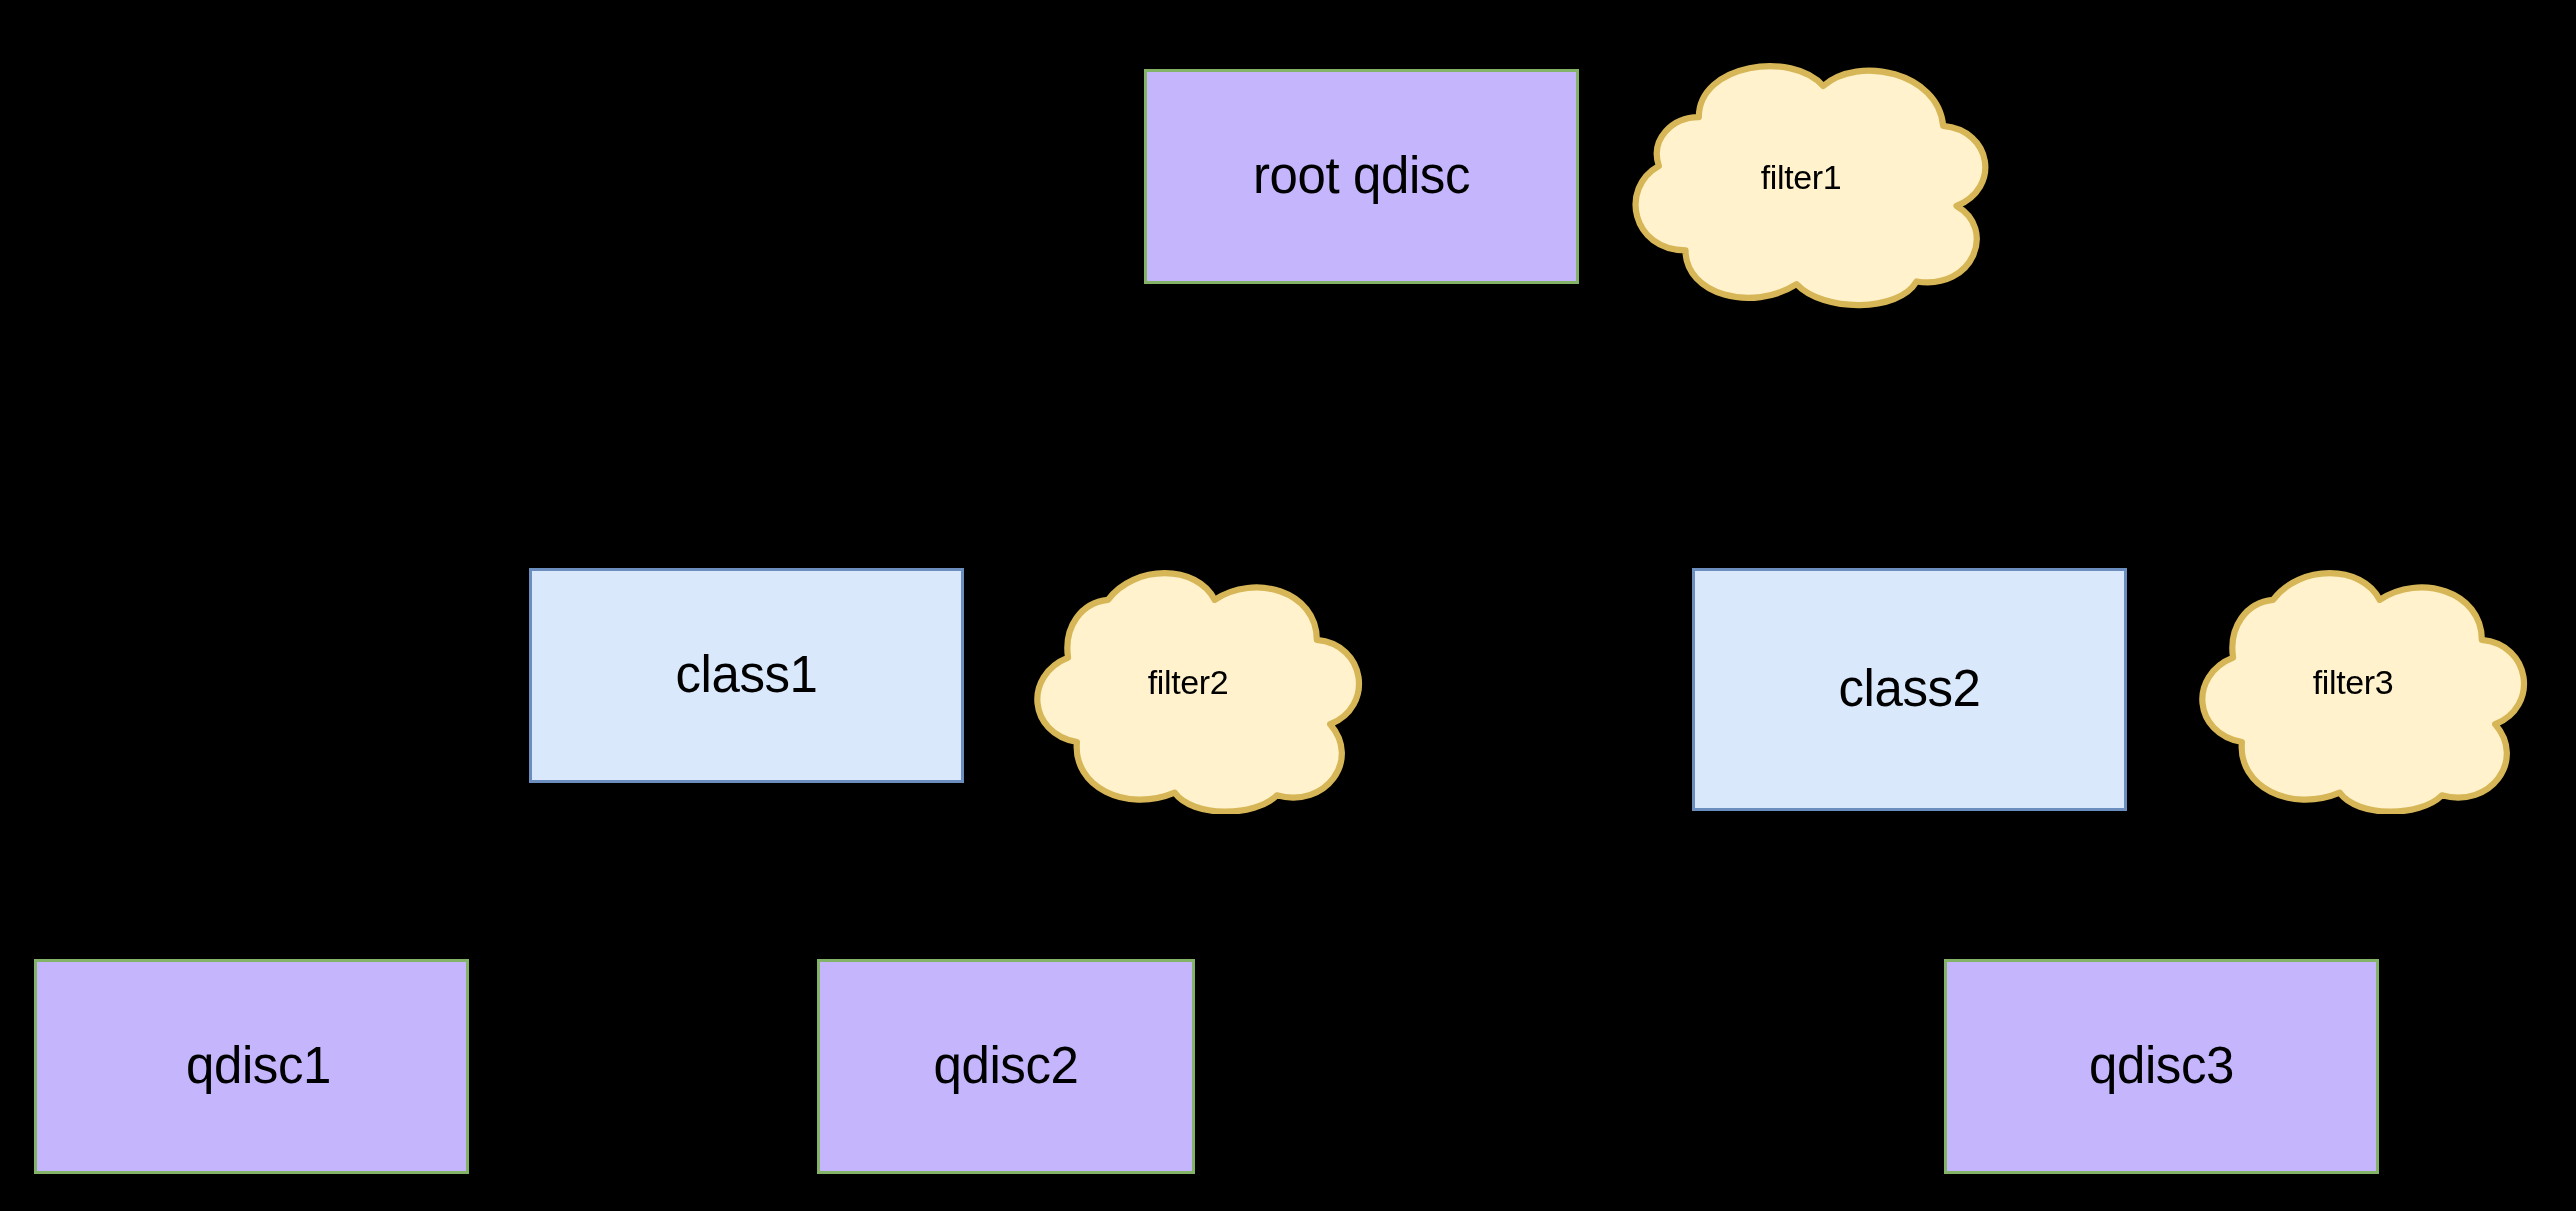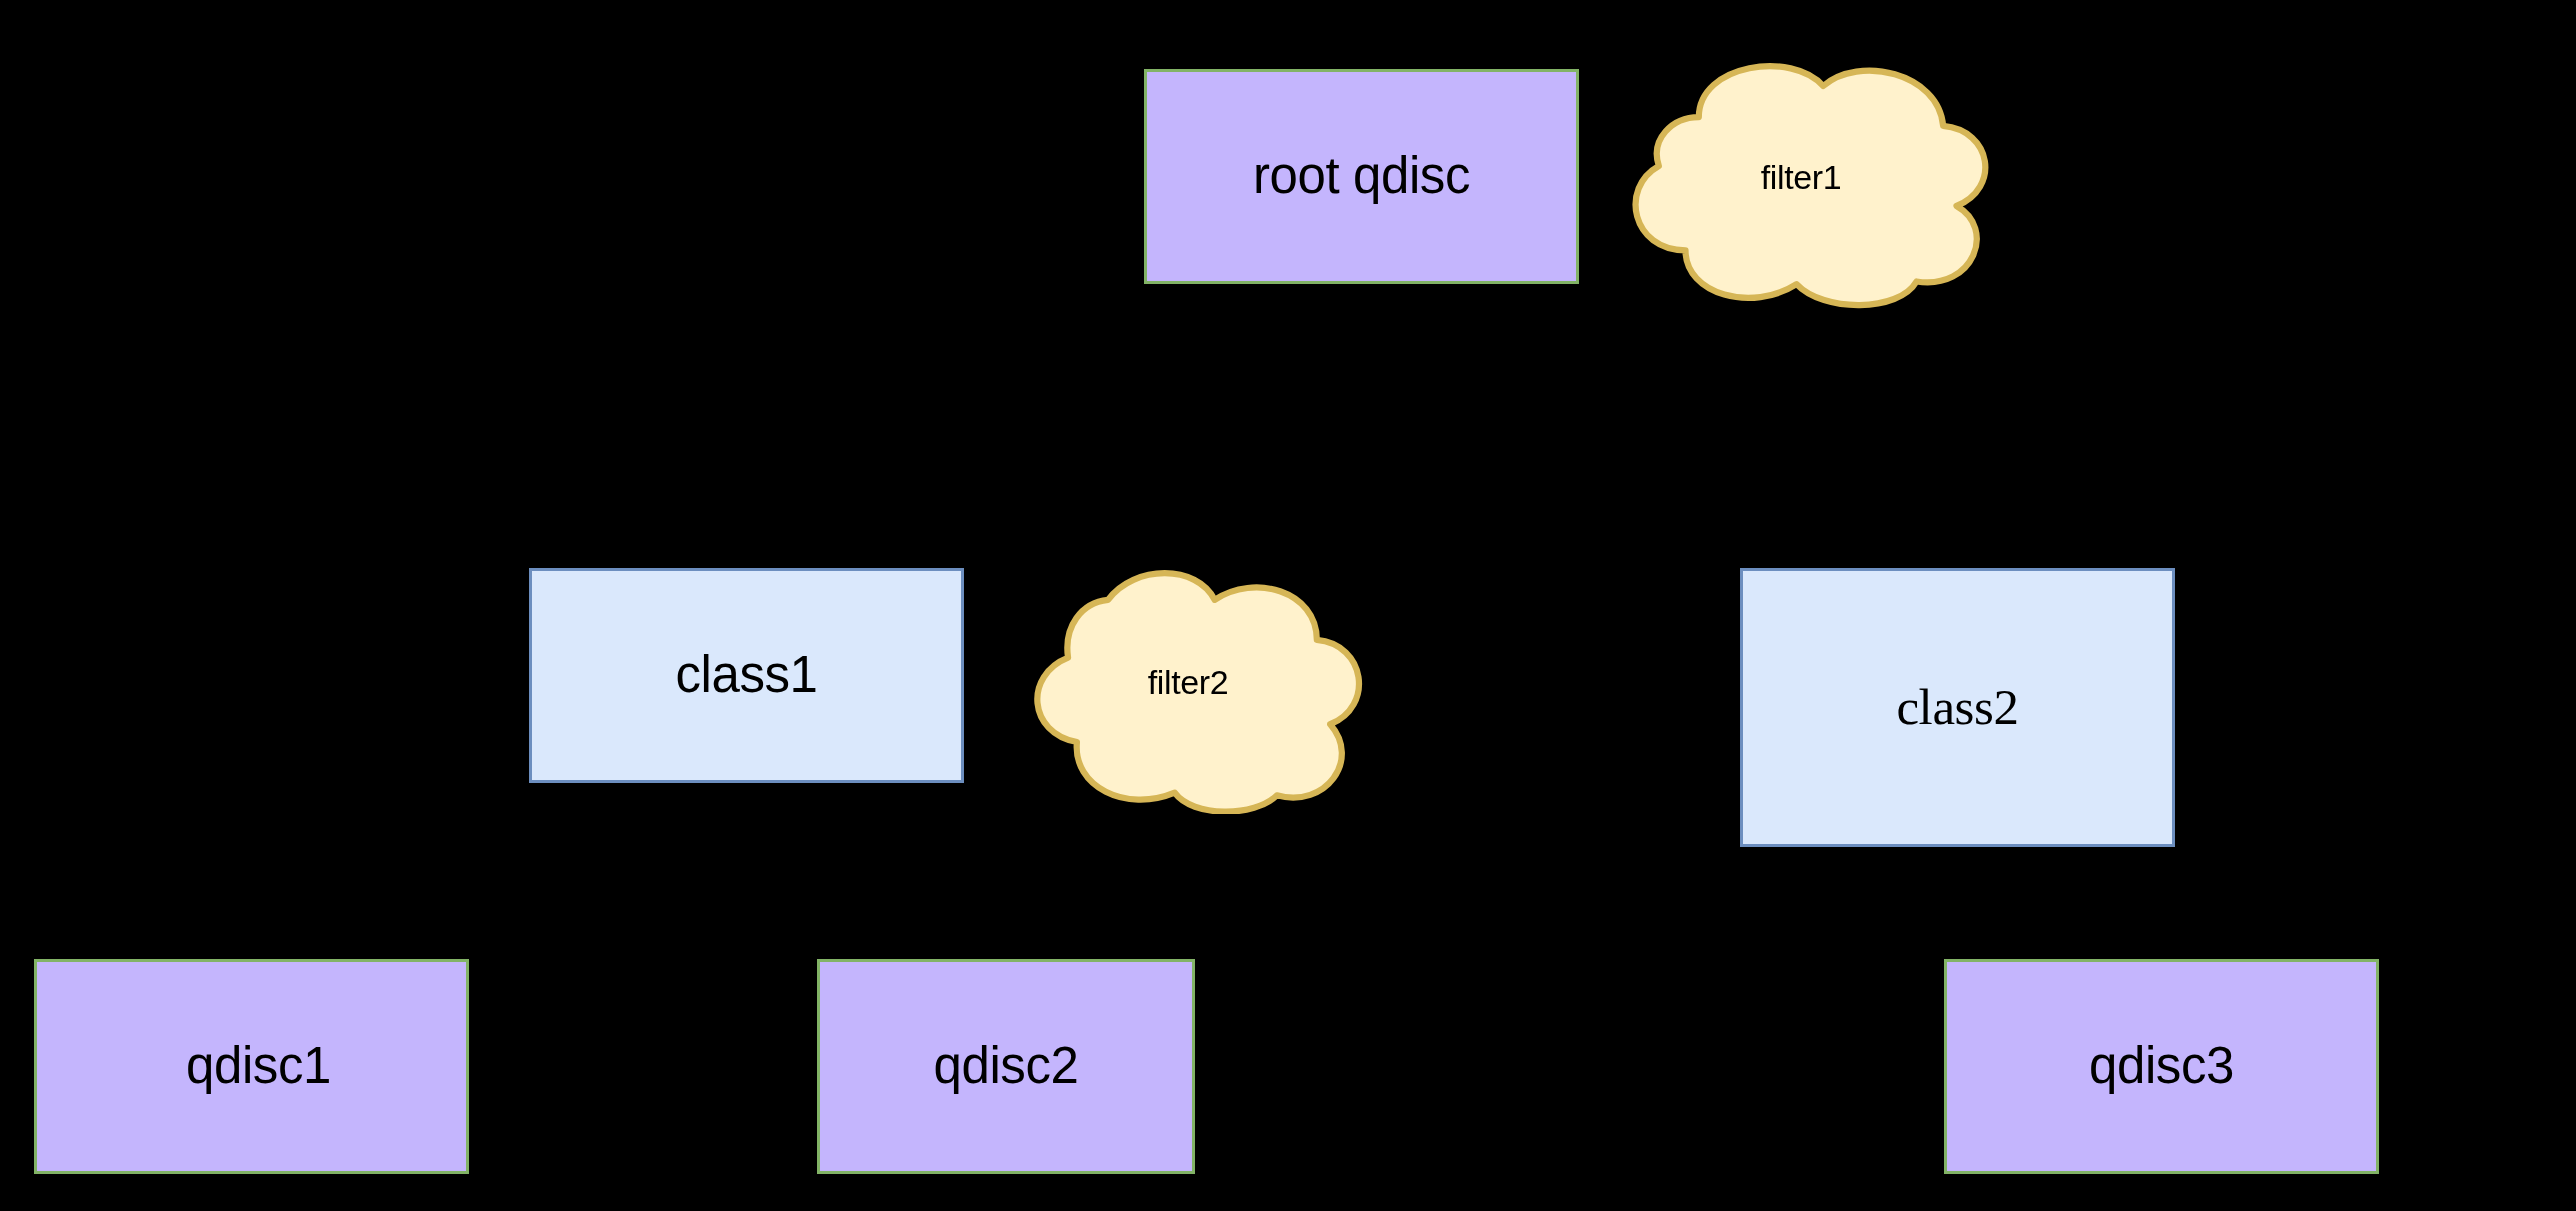--- a/index.html
+++ b/index.html
@@ -128,24 +128,38 @@
                C 425 105, 435 175, 385 195
                C 420 235, 380 290, 325 275
                C 300 300, 230 300, 210 272
                C 155 295, 95 265, 100 215
                C 45 205, 40 140, 90 120
                C 85 85, 105 58, 135 55 Z" fill="#fff2cc" stroke="#d6b656" stroke-width="7" stroke-linejoin="round"></path>
     </svg>
     <span class="cloud-label">filter2</span>
   </div>
 
-  <div class="node box box-blue" style="left:1740px; top:568px; width:435px; height:279px;font-family:Liberation Serif, serif;">
+  <div class="node box box-blue" style="left:1692px; top:568px; width:435px; height:243px;">
     <span class="node-label">class2</span>
   </div>
 
+  <div class="cloud" style="left:2153px; top:551px; width:400px; height:263px;">
+    <svg viewBox="0 0 450 296" xmlns="http://www.w3.org/2000/svg">
+      <path d="M 135 55
+               C 165 15, 235 15, 255 55
+               C 300 25, 370 45, 370 100
+               C 425 105, 435 175, 385 195
+               C 420 235, 380 290, 325 275
+               C 300 300, 230 300, 210 272
+               C 155 295, 95 265, 100 215
+               C 45 205, 40 140, 90 120
+               C 85 85, 105 58, 135 55 Z" fill="#fff2cc" stroke="#d6b656" stroke-width="7" stroke-linejoin="round"></path>
+    </svg>
+    <span class="cloud-label">filter3</span>
+  </div>
 
   <div class="node box box-green" style="left:34px; top:959px; width:435px; height:215px;padding-left:14px;">
     <span class="node-label">qdisc1</span>
   </div>
 
   <div class="node box box-green" style="left:817px; top:959px; width:378px; height:215px;">
     <span class="node-label">qdisc2</span>
   </div>
 
   <div class="node box box-green" style="left:1944px; top:959px; width:435px; height:215px;">

